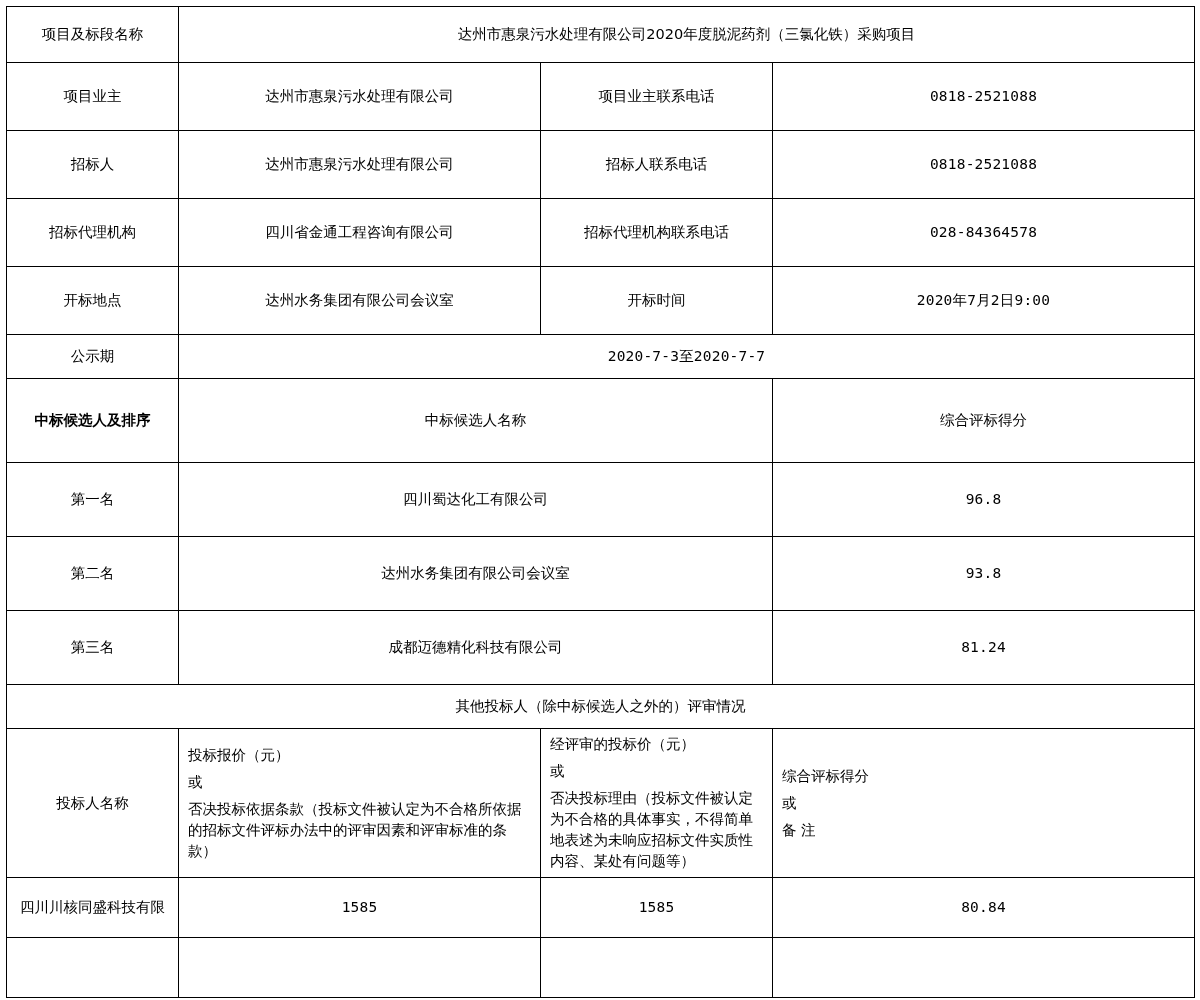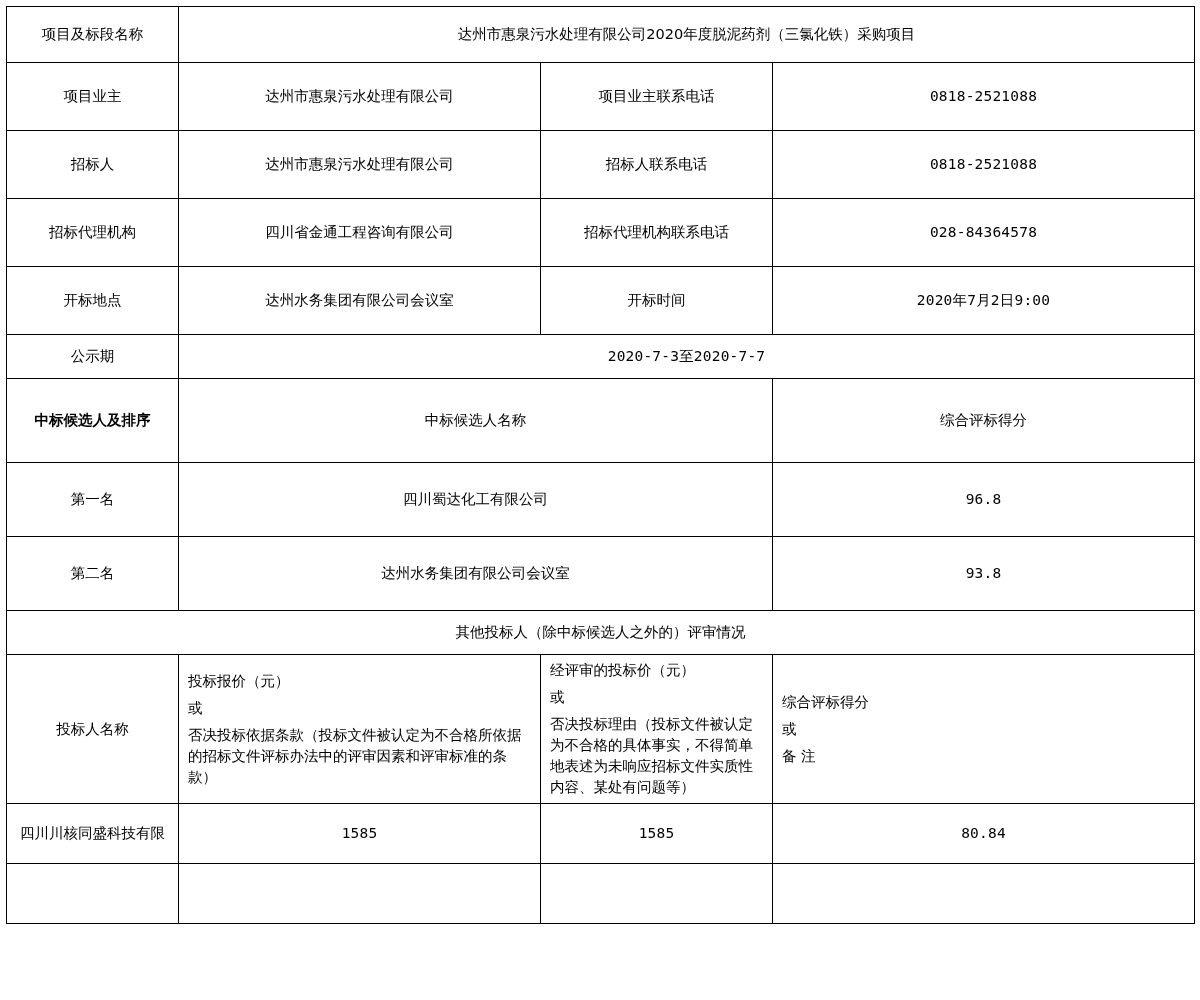--- a/index.html
+++ b/index.html
@@ -123,20 +123,25 @@
       <tr class="row-h-cand">
         <td>第一名</td>
         <td colspan="2">四川蜀达化工有限公司</td>
         <td class="num">96.8</td>
       </tr>
       <tr class="row-h-cand">
         <td>第二名</td>
         <td colspan="2">达州水务集团有限公司会议室</td>
         <td class="num">93.8</td>
       </tr>
+      <tr class="row-h-cand">
+        <td>第三名</td>
+        <td colspan="2">成都迈德精化科技有限公司</td>
+        <td class="num">81.24</td>
+      </tr>
       <tr class="row-h-other">
         <td colspan="4">其他投标人（除中标候选人之外的）评审情况</td>
       </tr>
       <tr>
         <td class="mid">投标人名称</td>
         <td class="stack-cell">
           <div class="stack-seg">投标报价（元）</div>
           <div class="stack-seg">或</div>
           <div class="stack-seg">否决投标依据条款（投标文件被认定为不合格所依据的招标文件评标办法中的评审因素和评审标准的条款）</div>
         </td>

